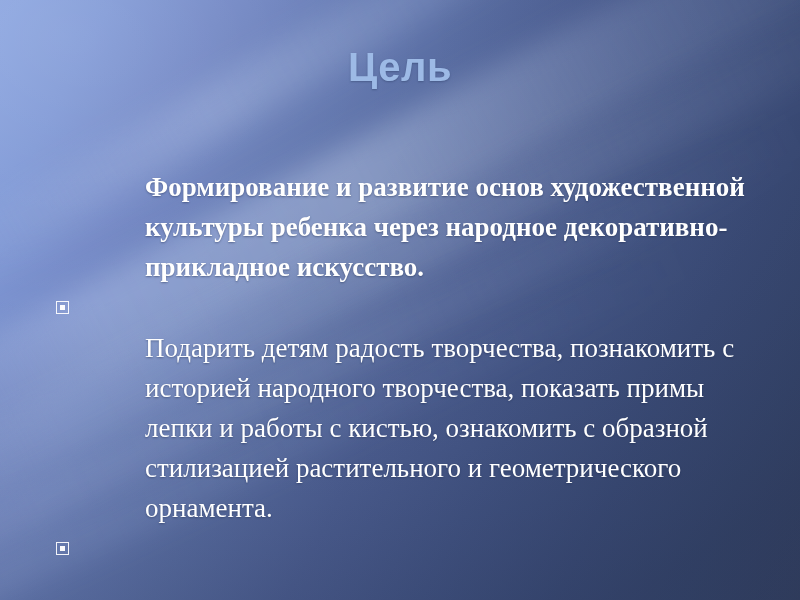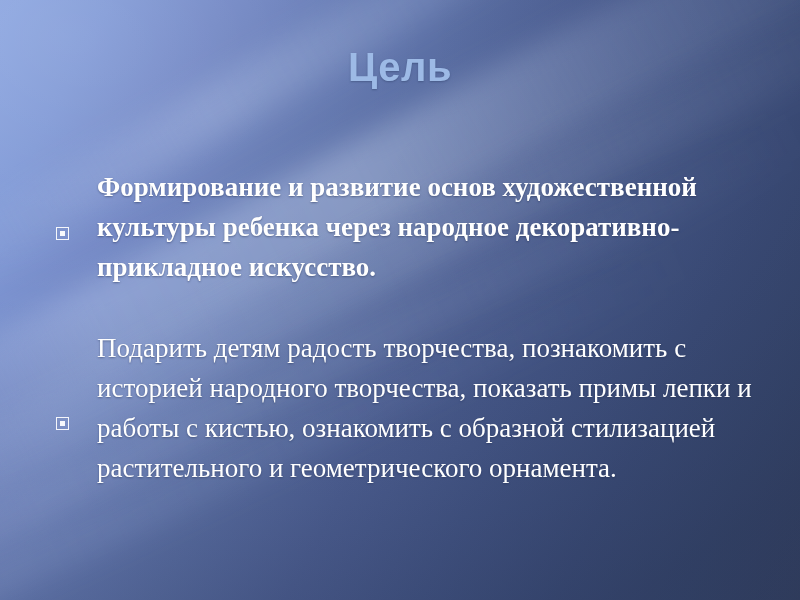--- a/index.html
+++ b/index.html
@@ -146,22 +146,23 @@
   #body-area {
     position: absolute;
     left: 56px;
     top: 140px;
     width: 700px;
     z-index: 5;
   }
 
   .bullet-row {
     display: flex;
-    align-items: center;
+    align-items: flex-end;
     margin-bottom: 6px;
+    gap: 48px;
   }
 
   .bullet-marker {
     flex: 0 0 auto;
     width: 13px;
     height: 13px;
     margin-top: 12px;
     margin-right: 0;
     box-sizing: border-box;
     border: 1px solid rgba(255,255,255,0.92);

